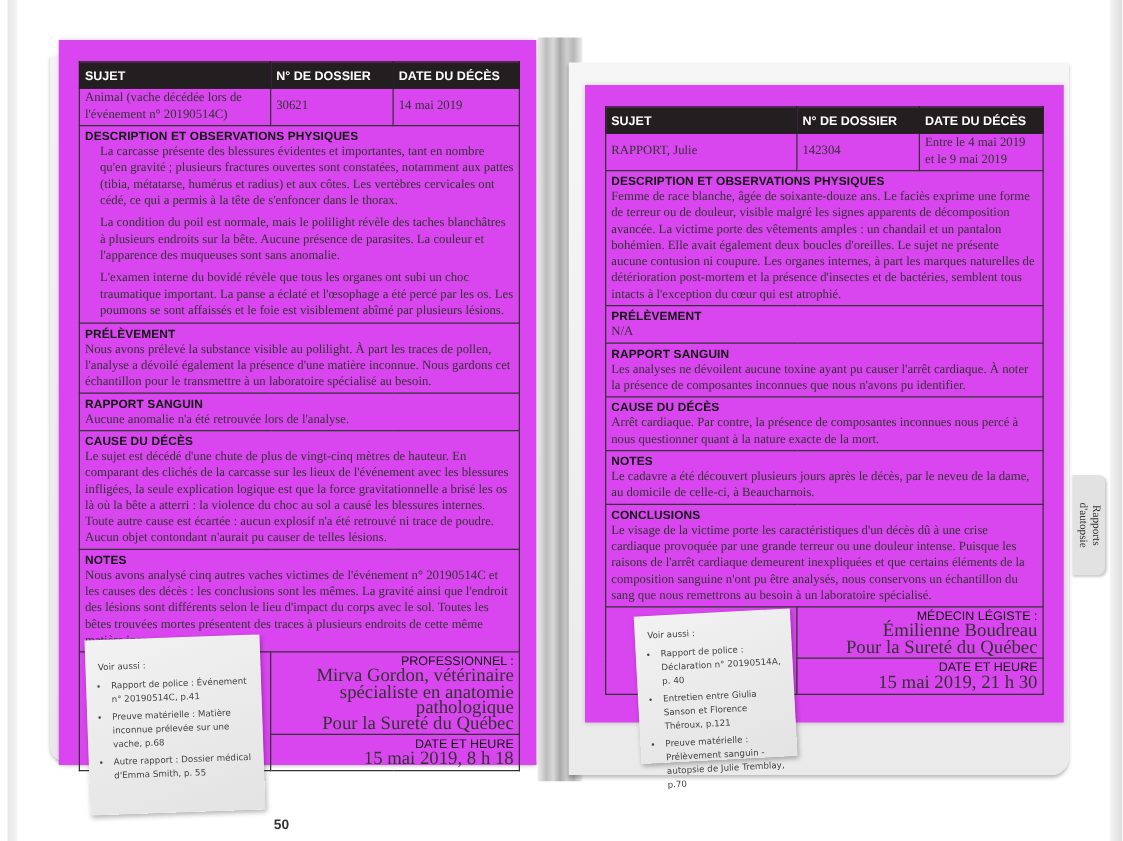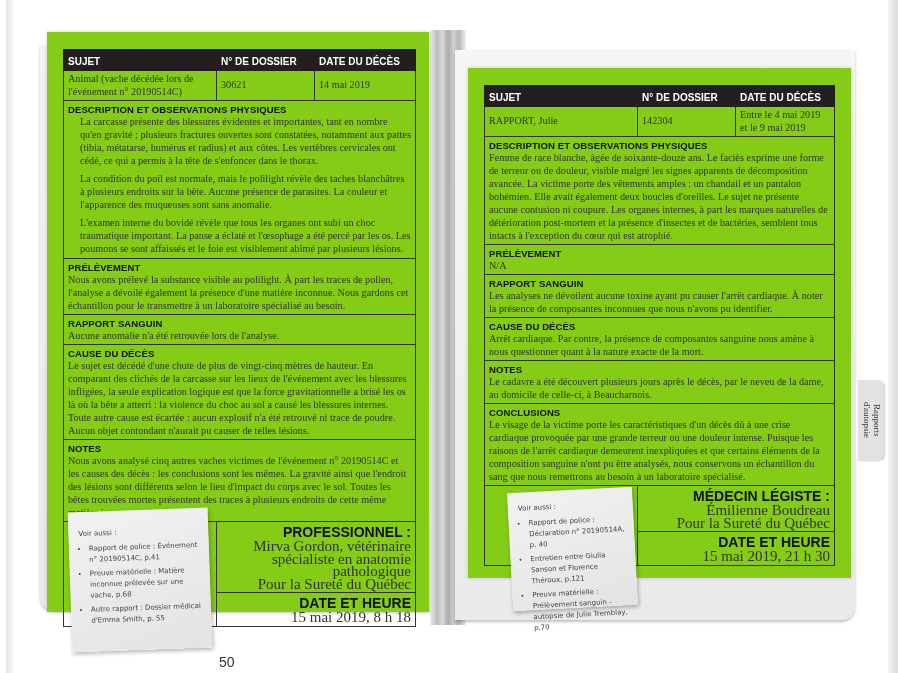--- a/index.html
+++ b/index.html
@@ -36,21 +36,21 @@
     box-shadow: 1px 1px 2px rgba(0,0,0,0.2);
   }
   .tab-label {
     position:absolute; left:2px; top:6px; width:22px; height:68px;
     writing-mode:vertical-rl; font-size:9px; line-height:10px; color:#333;
     text-align:center; font-family:"Liberation Serif", serif;
   }
 
   
   .page {
-    position:absolute; background:#84cc16;
+    position:absolute; background:#d946ef;
     box-shadow: 0 0 4px rgba(0,0,0,0.18);
   }
   .page-left { left:47px; top:32px; width:382px; height:580px; }
   .page-right { left:468px; top:68px; width:383px; height:510px; }
 
   table.report { border-collapse:collapse; position:absolute; table-layout:fixed; }
   .page-left table.report { left:16px; top:17px; width:352px; }
   .page-right table.report { left:16px; top:17px; width:350px; }
   table.report td, table.report th { border:1px solid #333; padding:2px 4px; vertical-align:top; }
   table.report th {
@@ -60,27 +60,27 @@
   }
   .cell { font-size:10.2px; line-height:12.5px; color:#333; }
   .sec-title {
     font-family:"Liberation Sans", sans-serif; font-weight:bold; font-size:9.5px;
     color:#111; margin-top:1px; letter-spacing:0.1px;
   }
   .sec-body { font-size:10.2px; line-height:13px; color:#333; }
   .sec-body p { margin:0 0 5px 12px; }
   .sec-body p:last-child { margin-bottom:1px; }
   .right-cell { text-align:right; }
-  .sign-label { font-family:"Liberation Sans", sans-serif; font-weight:bold; font-size:14px; color:#111; }
+  .sign-label { font-family:"Liberation Sans", sans-serif; font-weight:normal; font-size:10px; color:#111; }
   .sign-line { font-size:15px; line-height:12.5px; color:#333; }
   .ital { }
 
   .page-number {
-    position:absolute; font-family:"Liberation Sans", sans-serif; font-weight:normal;
-    font-size:14px; color:#333;
+    position:absolute; font-family:"Liberation Sans", sans-serif; font-weight:bold;
+    font-size:11px; color:#333;
   }
 
   
   .note {
     position:absolute; background:linear-gradient(160deg,#f2f2f2,#e3e3e3);
     box-shadow: 1px 2px 4px rgba(0,0,0,0.3);
     font-family:"DejaVu Sans", sans-serif; font-size:7px; color:#444;
     padding:10px 8px 8px 10px; box-sizing:border-box;
   }
   .note-left { left:70px; top:510px; width:140px; height:140px; transform:rotate(-2deg); }
@@ -206,21 +206,21 @@
     </tr>
     <tr>
       <td colspan="3">
         <div class="sec-title">RAPPORT SANGUIN</div>
         <div class="sec-body">Les analyses ne dévoilent aucune toxine ayant pu causer l'arrêt cardiaque. À noter la présence de composantes inconnues que nous n'avons pu identifier.</div>
       </td>
     </tr>
     <tr>
       <td colspan="3">
         <div class="sec-title">CAUSE DU DÉCÈS</div>
-        <div class="sec-body">Arrêt cardiaque. Par contre, la présence de composantes sanguine nous amène à nous questionner quant à la nature exacte de la mort.</div>
+        <div class="sec-body">Arrêt cardiaque. Par contre, la présence de composantes inconnues nous percé à nous questionner quant à la nature exacte de la mort.</div>
       </td>
     </tr>
     <tr>
       <td colspan="3">
         <div class="sec-title">NOTES</div>
         <div class="sec-body">Le cadavre a été découvert plusieurs jours après le décès, par le neveu de la dame, au domicile de celle-ci, à Beaucharnois.</div>
       </td>
     </tr>
     <tr>
       <td colspan="3">

